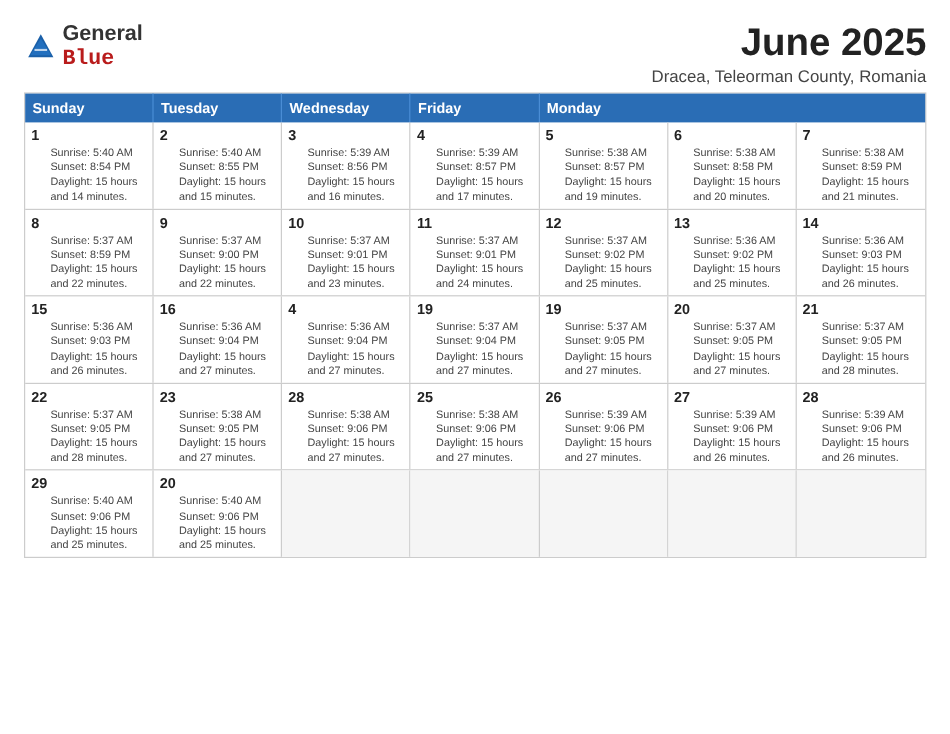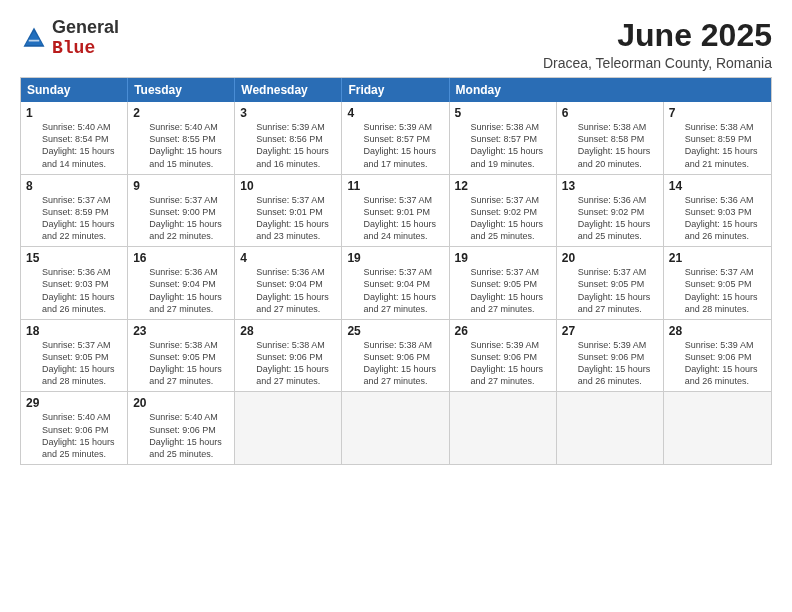--- a/index.html
+++ b/index.html
@@ -225,21 +225,21 @@
             <span class="day-number">20</span>
             <div class="cell-text">Sunrise: 5:37 AM<br>Sunset: 9:05 PM<br>Daylight: 15 hours<br>and 27 minutes.</div>
           </div>
           <div class="cal-cell">
             <span class="day-number">21</span>
             <div class="cell-text">Sunrise: 5:37 AM<br>Sunset: 9:05 PM<br>Daylight: 15 hours<br>and 28 minutes.</div>
           </div>
         </div>
         <div class="cal-row">
           <div class="cal-cell">
-            <span class="day-number">18</span>
+            <span class="day-number">22</span>
             <div class="cell-text">Sunrise: 5:37 AM<br>Sunset: 9:05 PM<br>Daylight: 15 hours<br>and 28 minutes.</div>
           </div>
           <div class="cal-cell">
             <span class="day-number">23</span>
             <div class="cell-text">Sunrise: 5:38 AM<br>Sunset: 9:05 PM<br>Daylight: 15 hours<br>and 27 minutes.</div>
           </div>
           <div class="cal-cell">
             <span class="day-number">28</span>
             <div class="cell-text">Sunrise: 5:38 AM<br>Sunset: 9:06 PM<br>Daylight: 15 hours<br>and 27 minutes.</div>
           </div>

